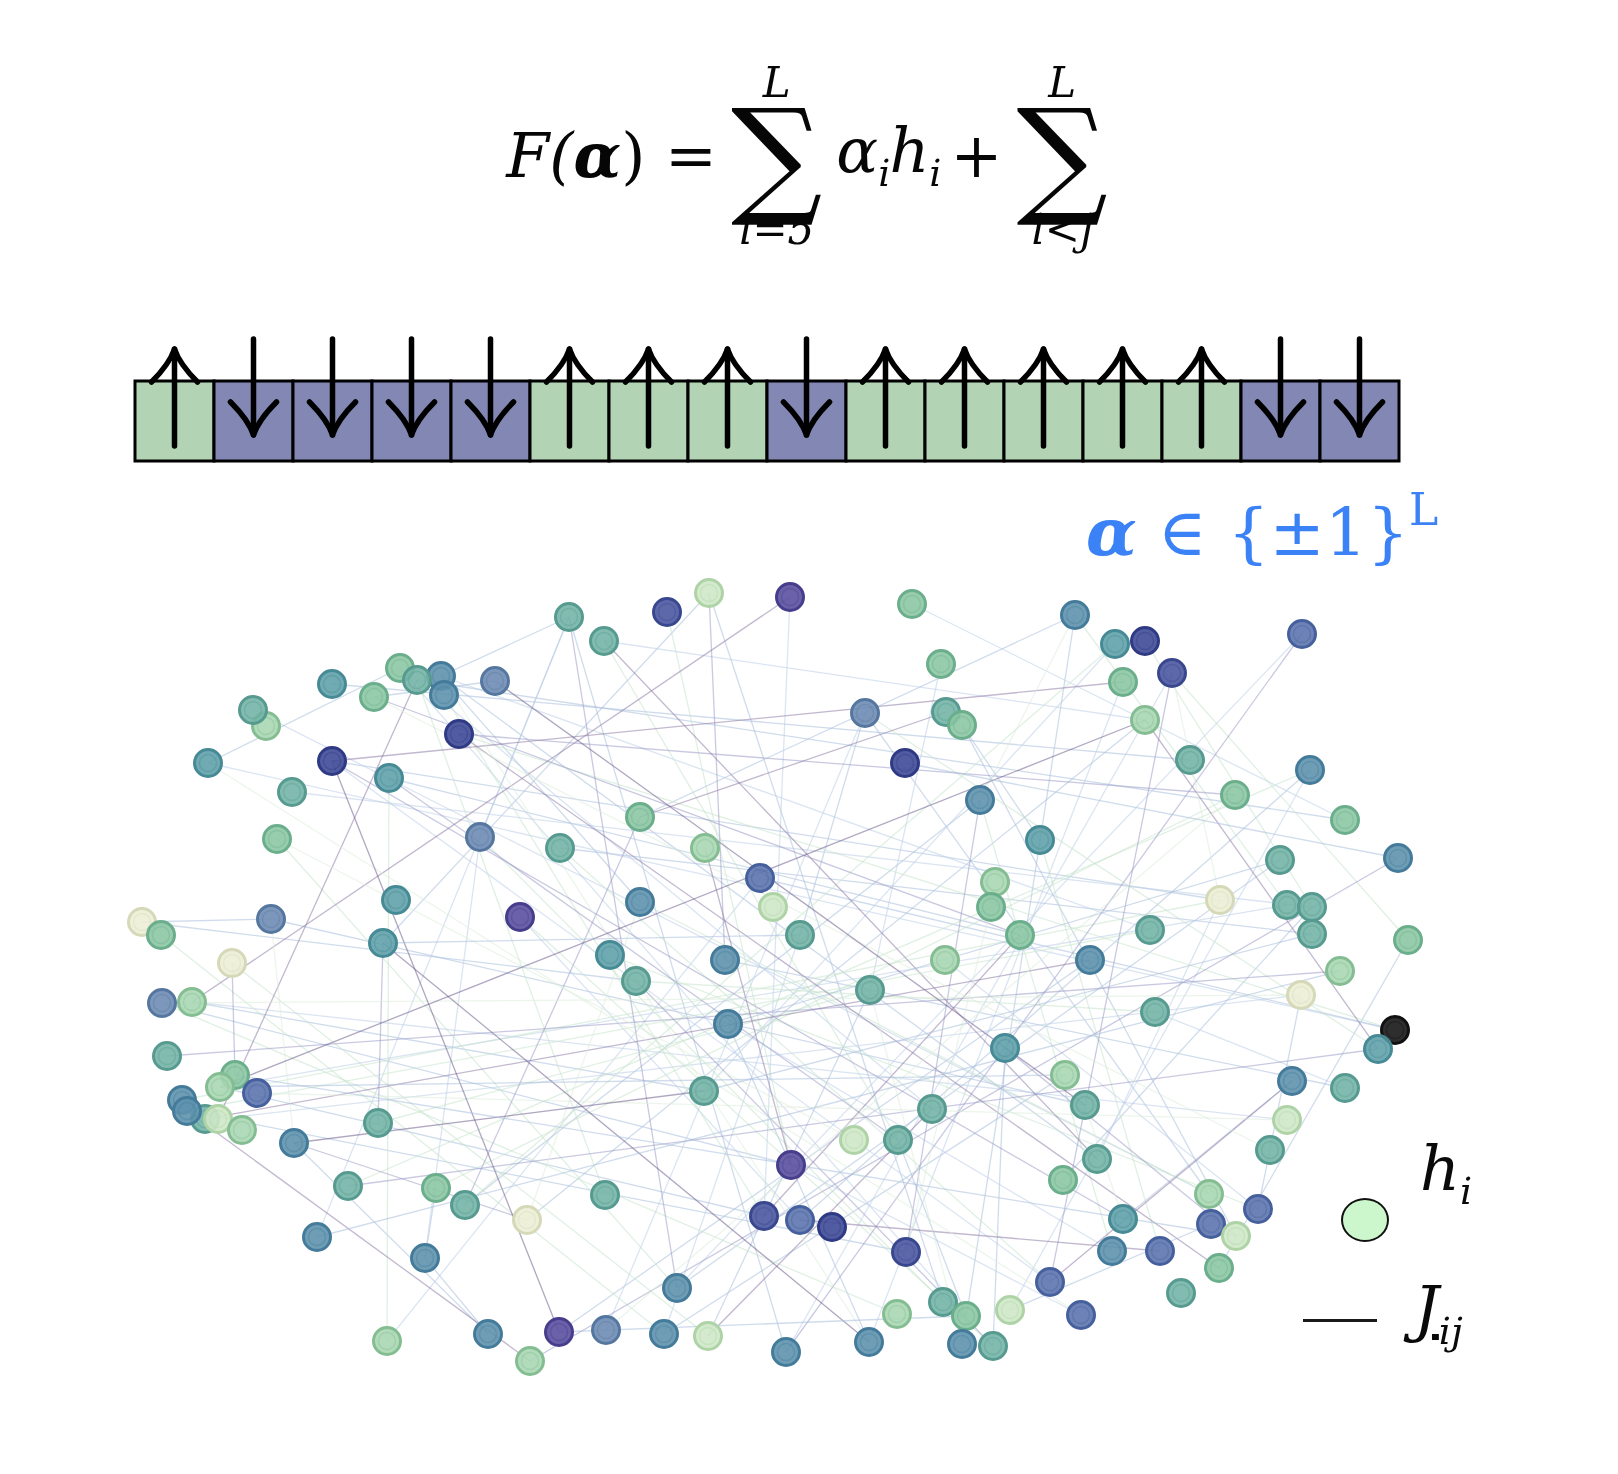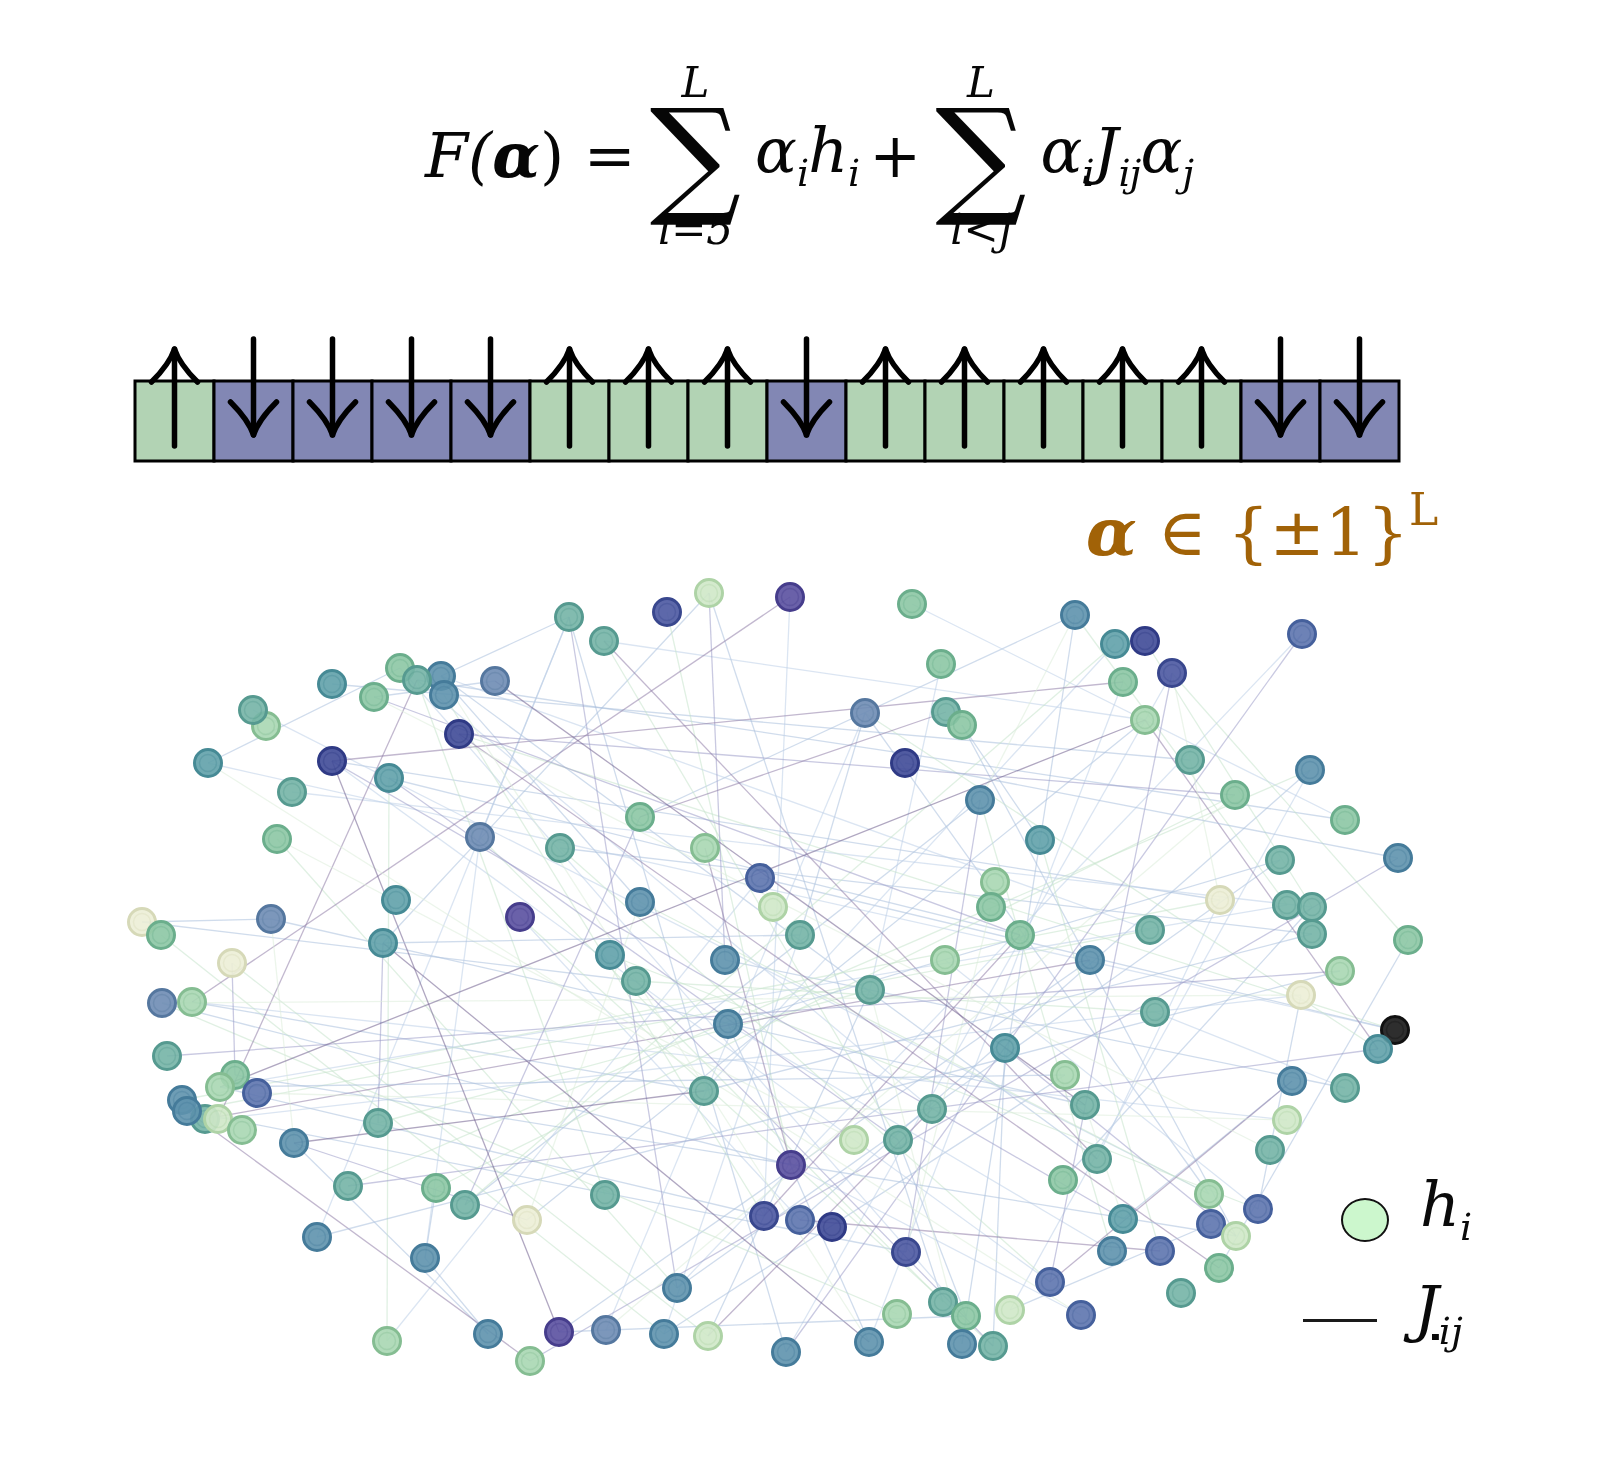--- a/index.html
+++ b/index.html
@@ -12,21 +12,21 @@
   .mtxt{font-style:italic;font-size:62px;line-height:1;white-space:nowrap;}
   .mtxt sub{font-size:38px;font-style:italic;vertical-align:-14px;letter-spacing:-1px;}
   .bold-alpha{font-weight:bold;}
   .sum{display:flex;flex-direction:column;align-items:center;line-height:1;margin:0 4px;}
   .sum .lim{font-style:italic;font-size:42px;line-height:1;}
   .sum .sig{font-style:normal;font-size:128px;line-height:0.82;font-weight:500;}
   .plus,.eq{font-style:normal;font-size:62px;}
 
   
   #alpha-line{position:absolute;left:1086px;top:484px;font-size:66px;font-style:italic;
-              color:#a16207;white-space:nowrap;}
+              color:#3b82f6;white-space:nowrap;}
   #alpha-line .sup{font-size:44px;vertical-align:30px;}
   #alpha-line .roman{font-style:normal;}
 
   
   .legend-text{position:absolute;font-size:62px;font-style:italic;color:#0a0a0a;white-space:nowrap;}
   .legend-text sub{font-size:38px;vertical-align:-14px;}
   #legend-circle{position:absolute;width:44px;height:40px;border-radius:50%;
                  border:2.5px solid #111111;}
   #legend-line{position:absolute;width:74px;height:3px;}
 
@@ -499,21 +499,20 @@
       <span class="sig">∑</span>
       <span class="lim">i=5</span>
     </span>
     <span class="mtxt"><span>α</span><sub>i</sub><span>h</span><sub>i</sub></span>
     <span class="mtxt plus">+</span>
     <span class="sum">
       <span class="lim">L</span>
       <span class="sig">∑</span>
       <span class="lim">i&lt;j</span>
     </span>
-    <span class="mtxt"><span>α</span><sub>i</sub><span>J</span><sub>ij</sub><span>α</span><sub>j</sub></span>
   </div>
 
   <svg id="strip-svg" style="left:133px;top:333px;" width="1270" height="135" viewBox="0 0 1270 135">
       <rect x="2" y="48" width="79" height="80" fill="#b2d3b4" stroke="#000000" stroke-width="3"></rect>
       <g stroke="#000000" stroke-width="5.5" fill="none" stroke-linecap="round">
         <line x1="41.5" y1="17" x2="41.5" y2="113"></line>
         <path d="M 18.5 49 C 27.5 40 37.5 28 41.5 16"></path>
         <path d="M 64.5 49 C 55.5 40 45.5 28 41.5 16"></path>
       </g>
       <rect x="81" y="48" width="79" height="80" fill="#8287b4" stroke="#000000" stroke-width="3"></rect>
@@ -606,21 +605,21 @@
         <path d="M 1203.5 69 C 1212.5 78 1222.5 90 1226.5 102"></path>
         <path d="M 1249.5 69 C 1240.5 78 1230.5 90 1226.5 102"></path>
       </g>
     </svg>
 
   <div id="alpha-line">
     <span class="bold-alpha">α</span><span class="roman"> ∈ {±1}</span><span class="sup roman">L</span>
   </div>
 
   <div id="legend-circle" style="left: 1341px; top: 1198px; background: rgb(204, 247, 205); border-color: rgb(17, 17, 17);"></div>
-  <div class="legend-text" style="left:1420px;top:1168px;">
+  <div class="legend-text" style="left:1420px;top:1132px;">
     <span>h</span><sub>i</sub>
   </div>
   <div id="legend-line" style="left: 1303px; top: 1319px; background: rgb(26, 26, 26);"></div>
   <div class="legend-text" style="left:1414px;top:1272px;text-decoration:underline;">
     <span>J</span><sub>ij</sub>
   </div>
 
 </div>
 
 </body></html>

